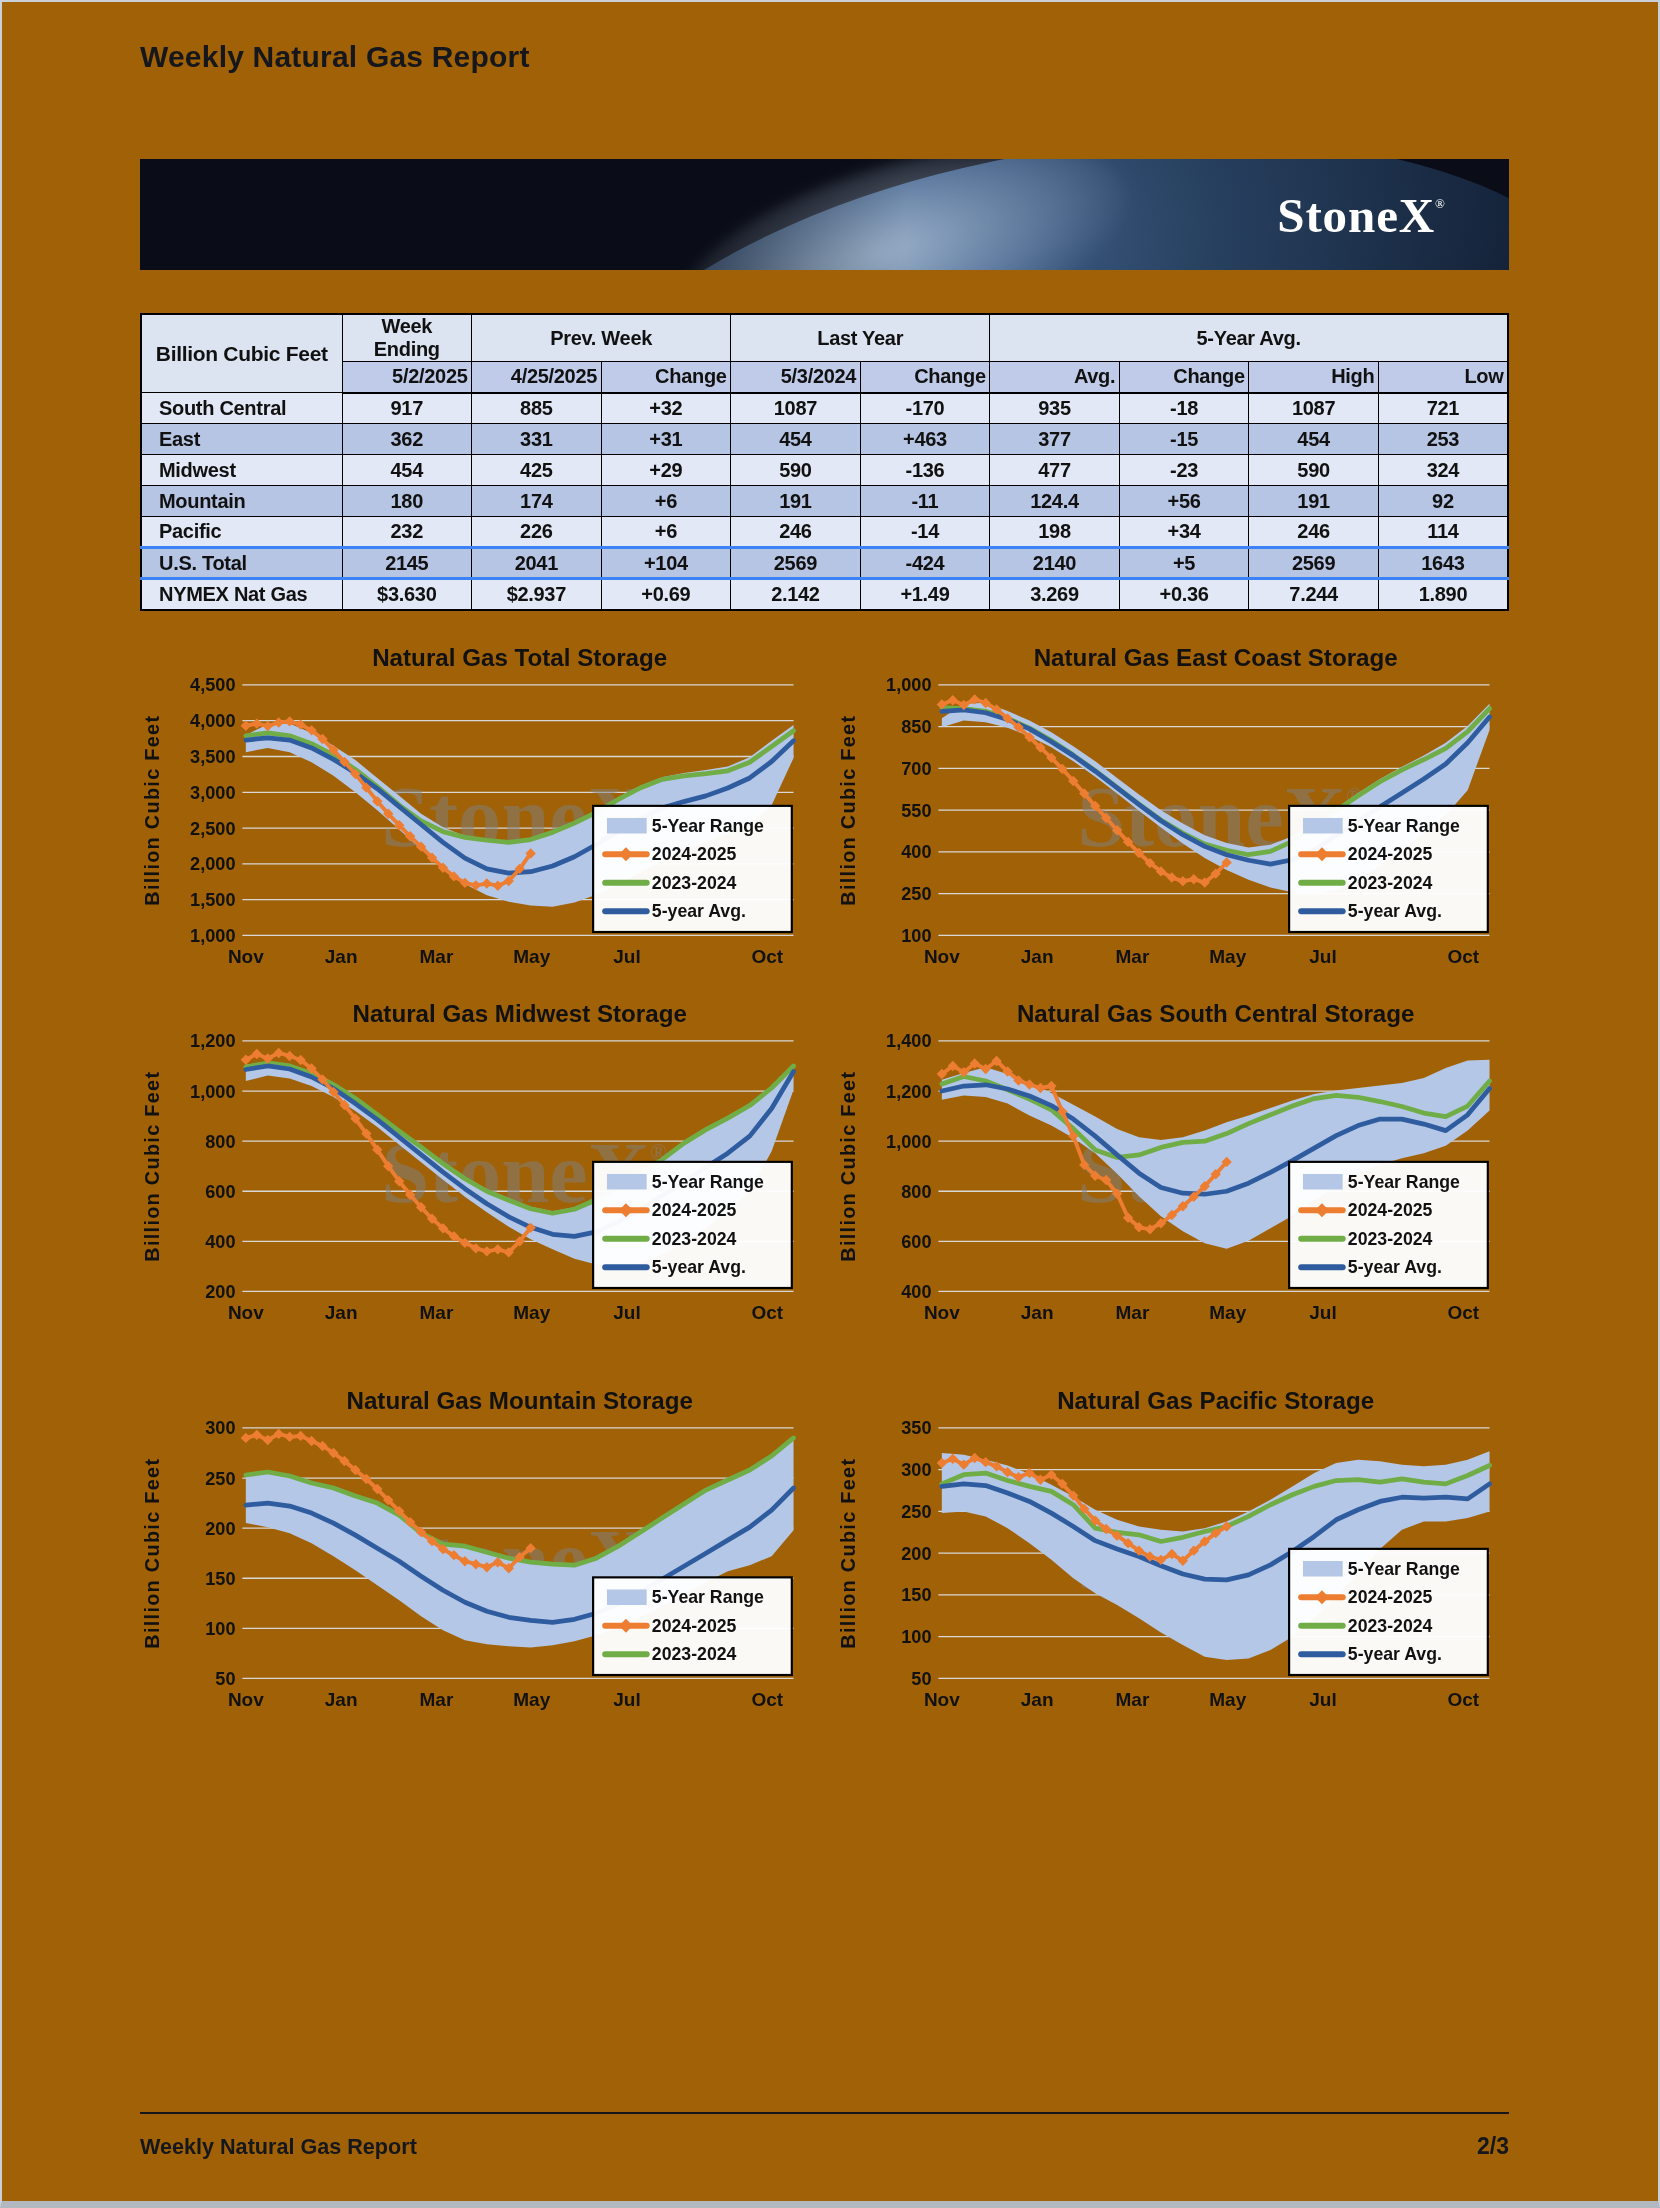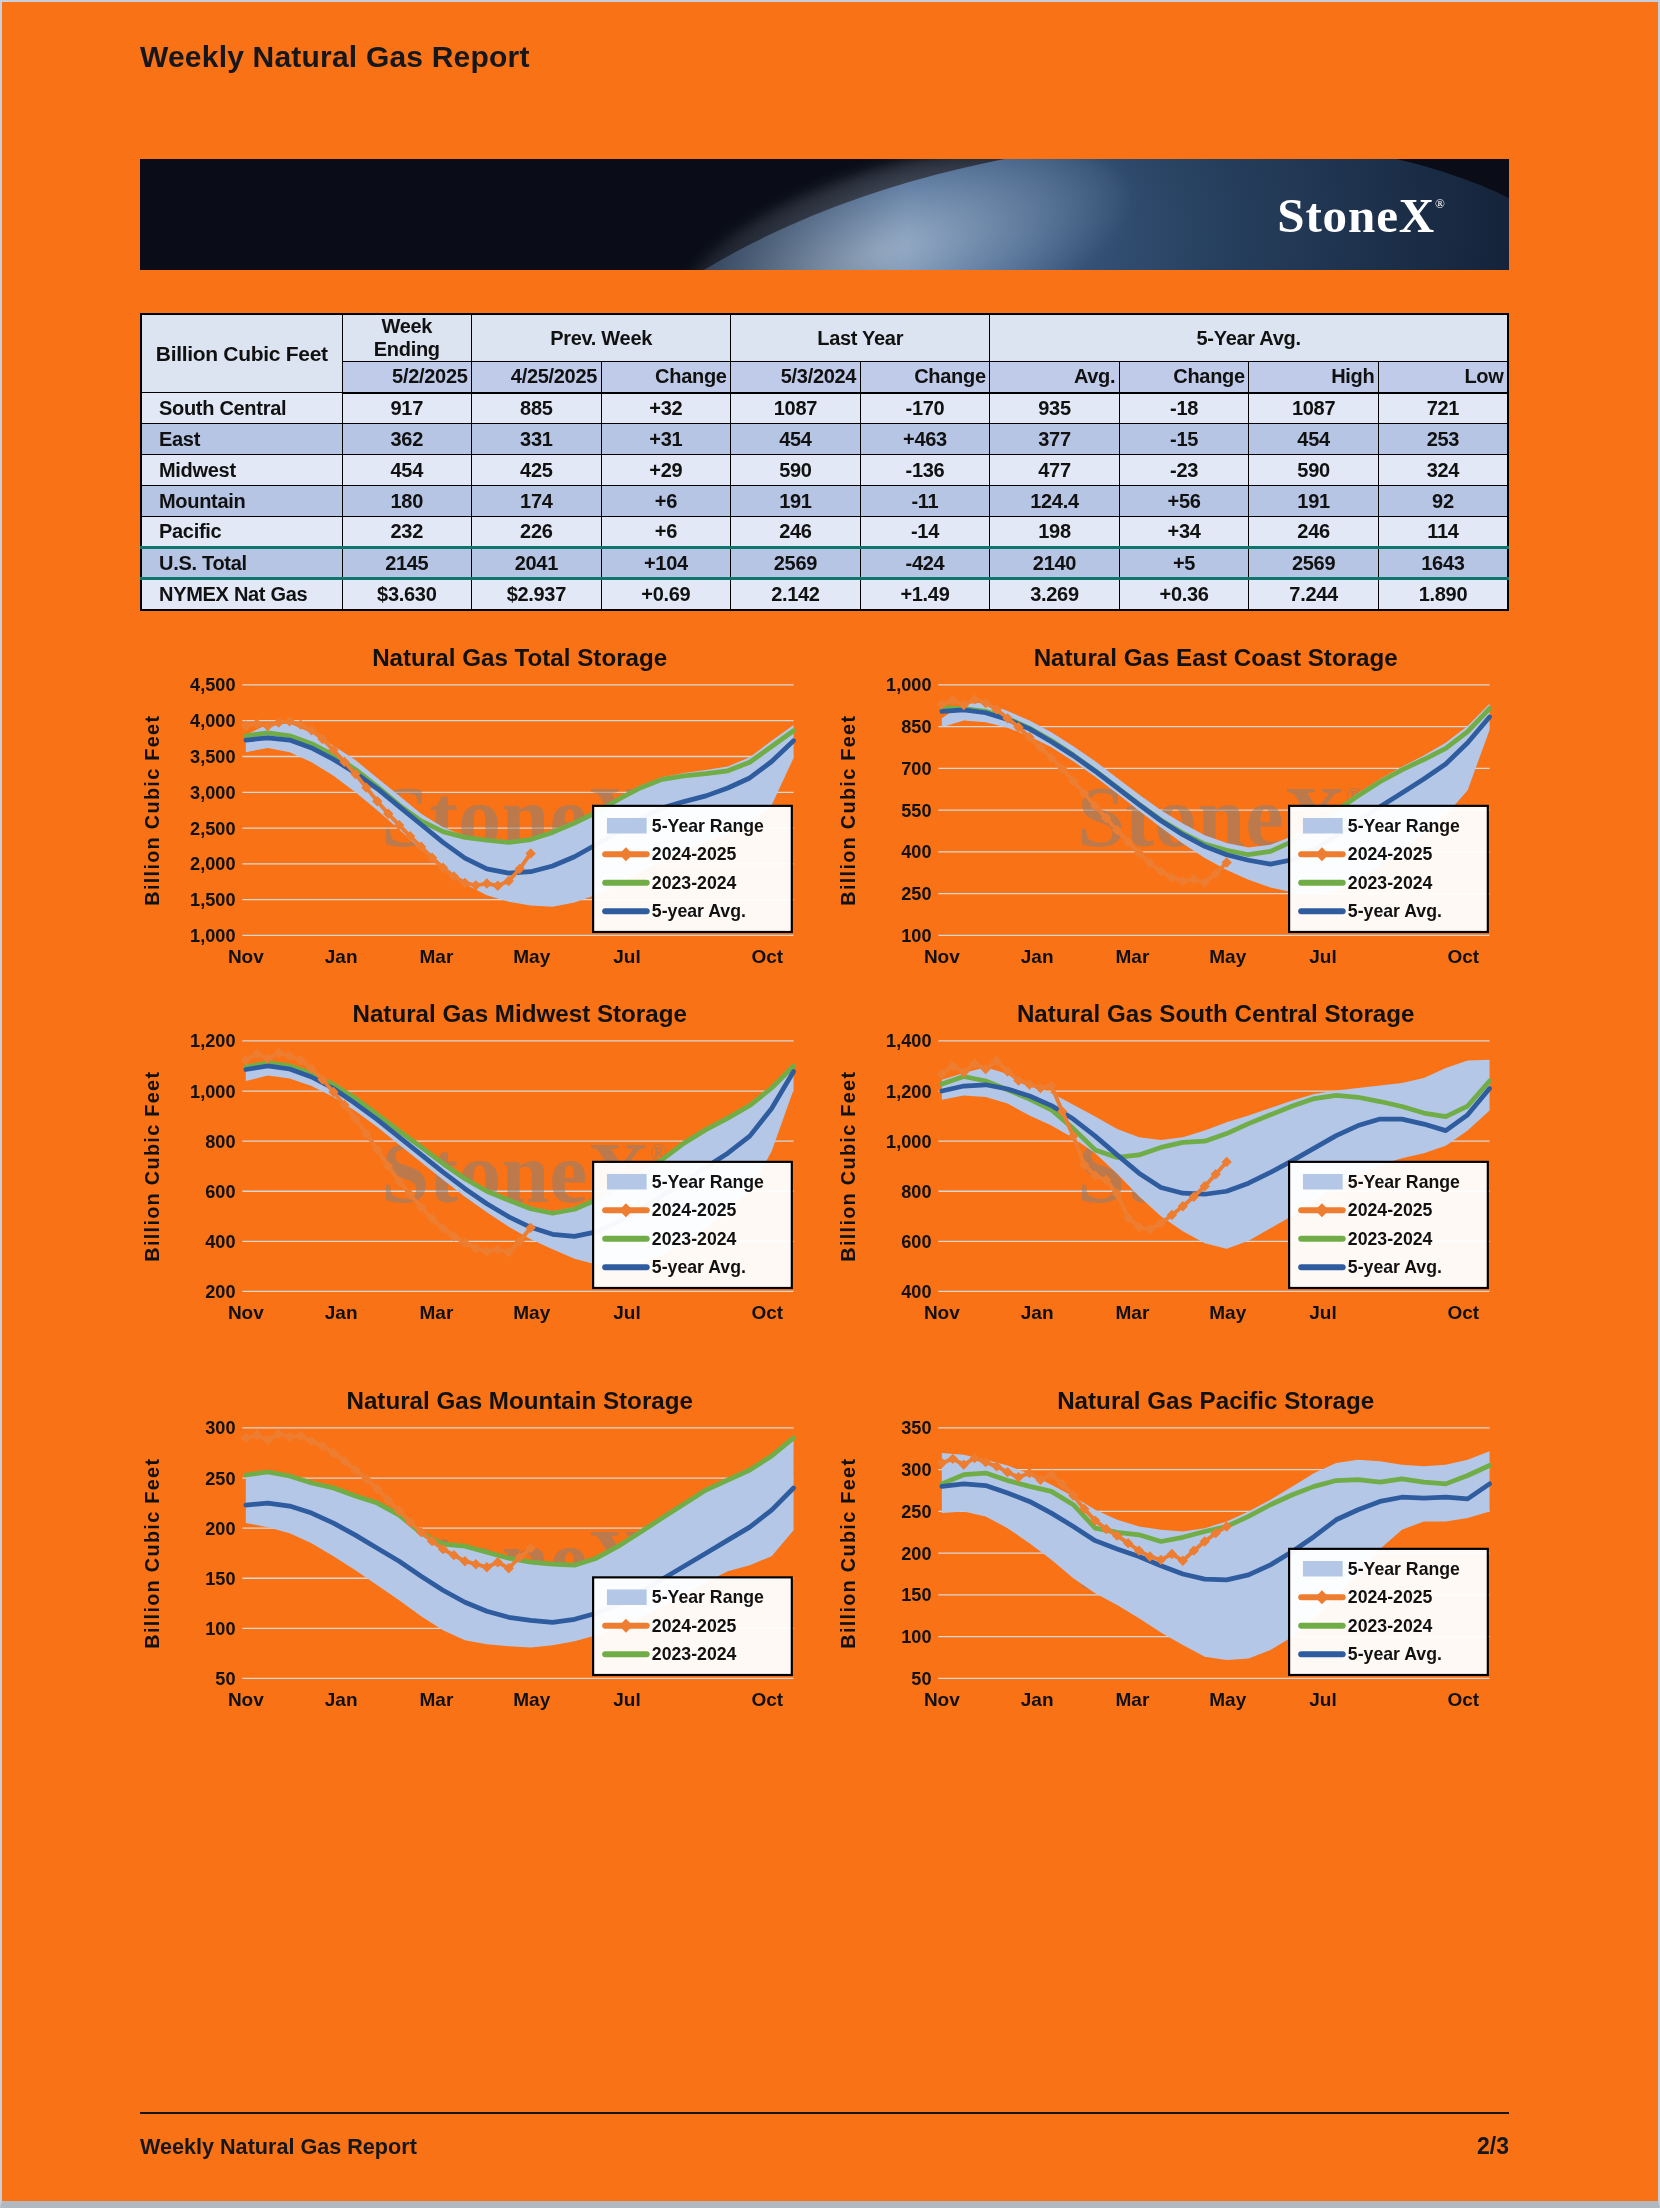--- a/index.html
+++ b/index.html
@@ -1,16 +1,16 @@
 <!DOCTYPE html>
 <html style="font-size:14px"><head>
 <meta charset="utf-8">
 <style>
   html,body{margin:0;padding:0;background:#e9ebef;}
-  .page{position:relative;width:1660px;height:2208px;background:#f97316;box-sizing:border-box;
+  .page{position:relative;width:1660px;height:2208px;background:#a16207;box-sizing:border-box;
         border:2.6px solid #c9d0da;border-bottom:7.8px solid #b2b8c0;
         font-family:"Liberation Sans",sans-serif;overflow:hidden;}
   .page-title{position:absolute;left:138px;top:38px;font-size:30px;font-weight:700;color:#15171c;letter-spacing:0.2px;}
   
   .banner{position:absolute;left:138px;top:157px;width:1369px;height:111px;background:#0a0d17;overflow:hidden;}
   .earth{position:absolute;right:-130px;top:-10.4px;width:1107px;height:553px;border-radius:50%;
          background:radial-gradient(ellipse at 28% 15%, #5d7da1 0%, #40608a 14%, #27405f 36%, #15243b 62%, #0b1322 86%);
          transform:rotate(-9deg);}
   .clouds{position:absolute;right:372px;top:5.2px;width:467px;height:182px;border-radius:50%;
           background:radial-gradient(ellipse at 45% 45%, rgba(218,230,243,.55), rgba(180,200,225,.22) 52%, transparent 74%);
@@ -25,21 +25,21 @@
   table.sd{position:absolute;left:138px;top:311px;width:1369px;border-collapse:collapse;table-layout:fixed;
            border:2.6px solid #000;}
   table.sd th,table.sd td{border:1.7px solid #000;height:31px;text-align:center;font-weight:700;
            font-size:20px;letter-spacing:-0.3px;color:#111;padding:0 3.5px;box-sizing:border-box;}
   table.sd thead tr:first-child th{background:#dce3f1;}
   table.sd thead tr:nth-child(2) th{background:#bfcbe8;border-bottom:2.6px solid #000;text-align:right;}
   table.sd th.corner{background:#dce3f1;font-size:21px;}
   table.sd tbody tr:nth-child(odd){background:#e2e8f5;}
   table.sd tbody tr:nth-child(even){background:#b7c5e4;}
   table.sd tbody td:first-child{text-align:left;padding-left:17px;}
-  table.sd tr.thick-top td{border-top:3px solid #0f766e;}
+  table.sd tr.thick-top td{border-top:3px solid #3b82f6;}
   td.pos{color:#538135;}
   td.neg{color:#ff0000;}
   
   .charts{position:absolute;left:138px;top:638px;width:1369px;display:grid;
           grid-template-columns:1fr 1fr;column-gap:23px;row-gap:7px;}
   .chart{width:673px;height:349px;position:relative;}
   .chart:nth-child(5),.chart:nth-child(6){margin-top:31px;}
   .chart svg{display:block;width:100%;height:100%;}
   
   .footer-rule{position:absolute;left:138px;width:1369px;top:2110px;border-top:2.2px solid #14161a;}

